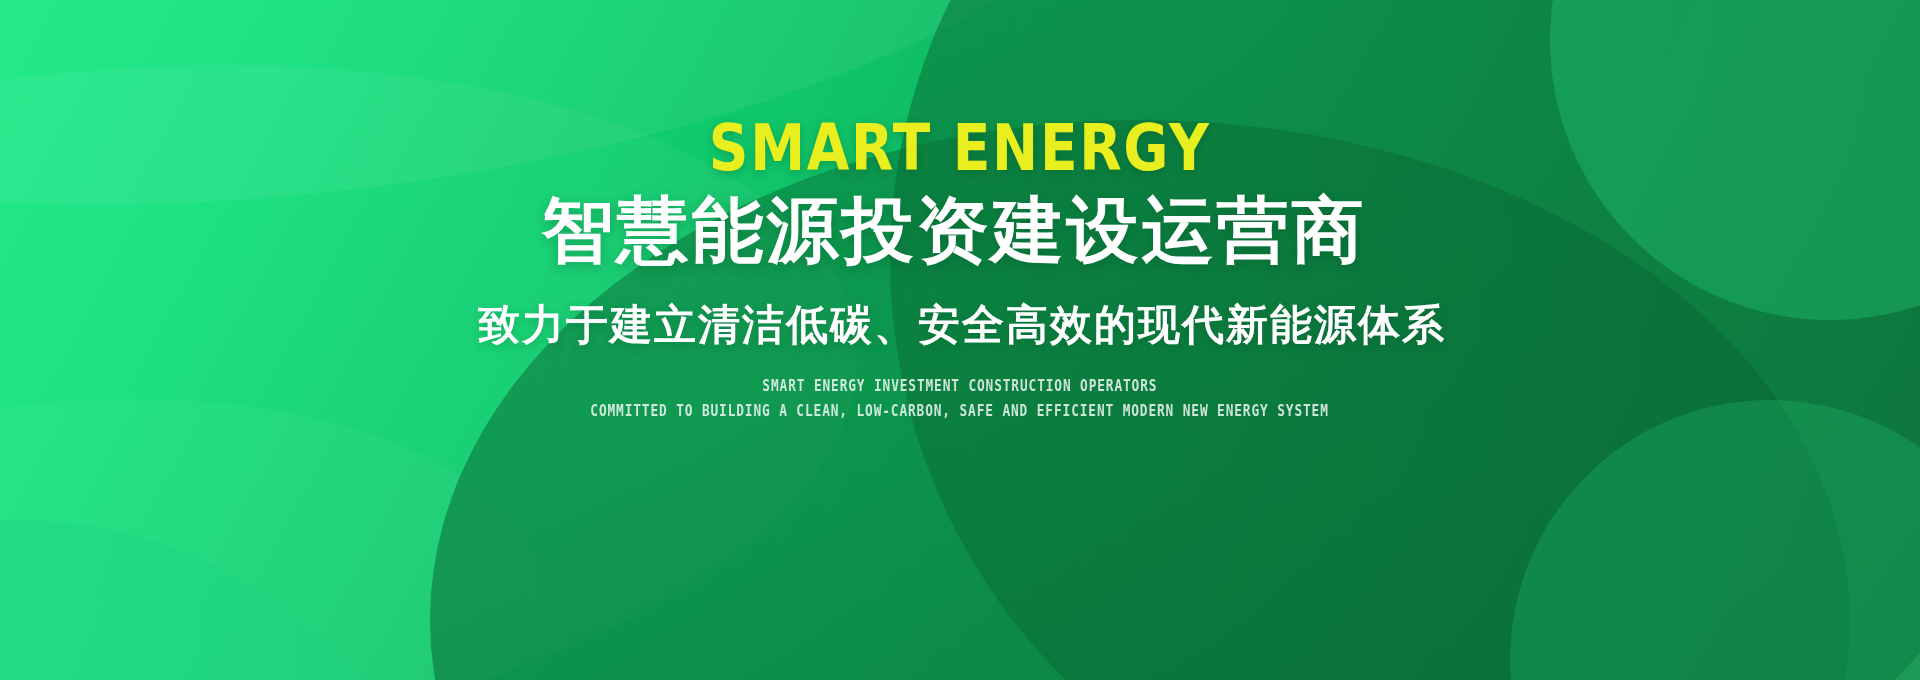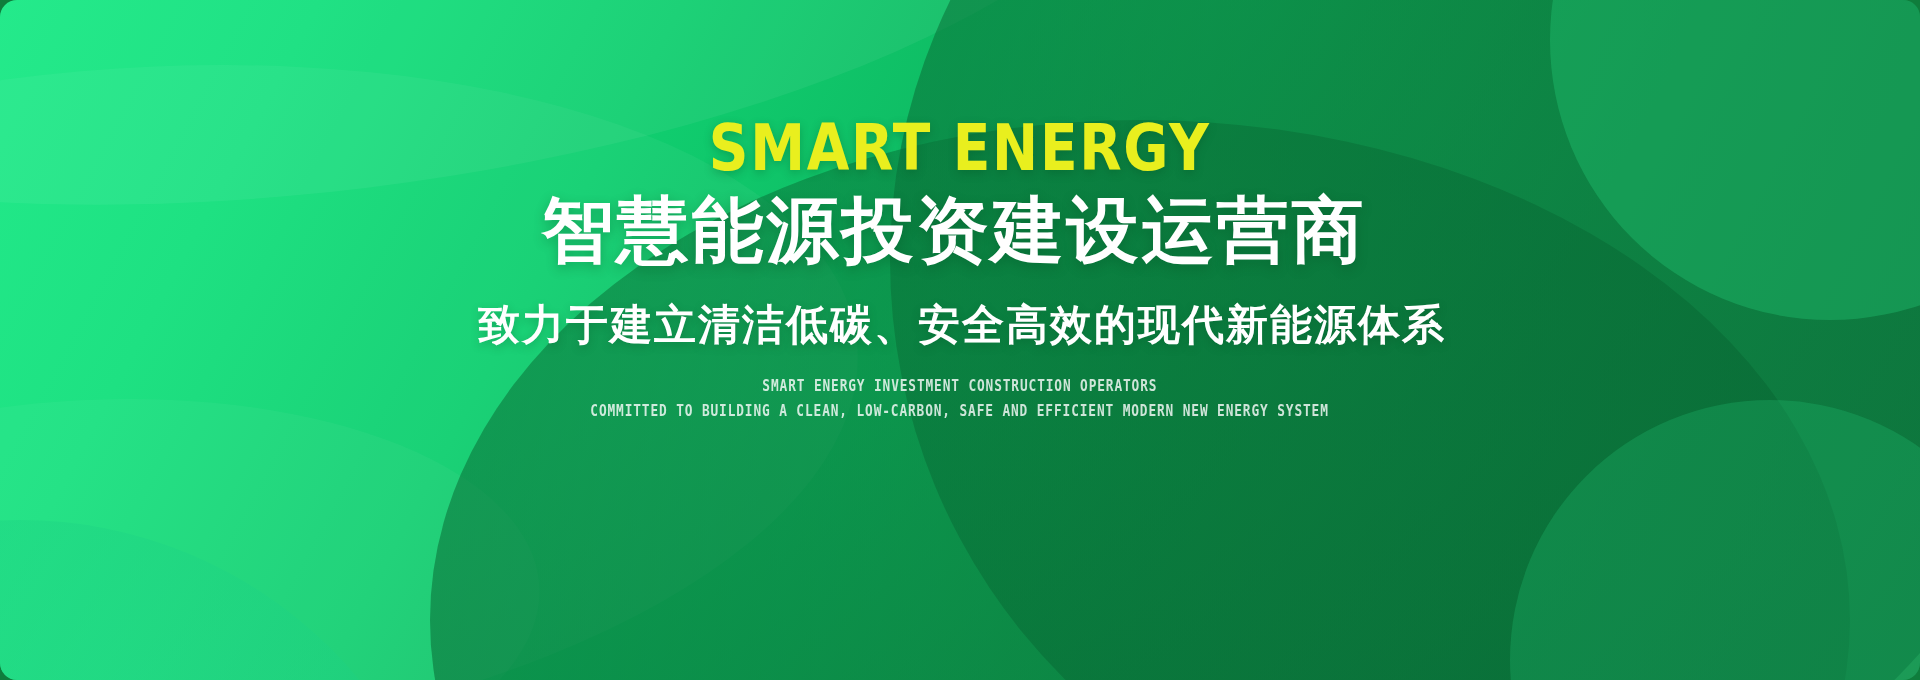--- a/index.html
+++ b/index.html
@@ -15,21 +15,20 @@
     font-family: "Liberation Sans", "DejaVu Sans", sans-serif;
     background: linear-gradient(118deg,
         #18e985 0%,
         #14e07d 14%,
         #10cf70 30%,
         #0fbb63 45%,
         #11a957 60%,
         #149a52 75%,
         #17904e 88%,
         #1a8a4b 100%);
-    border-radius: 17px;
   }
 
   
   .blob {
     position: absolute;
     border-radius: 50%;
     pointer-events: none;
   }
 
   

